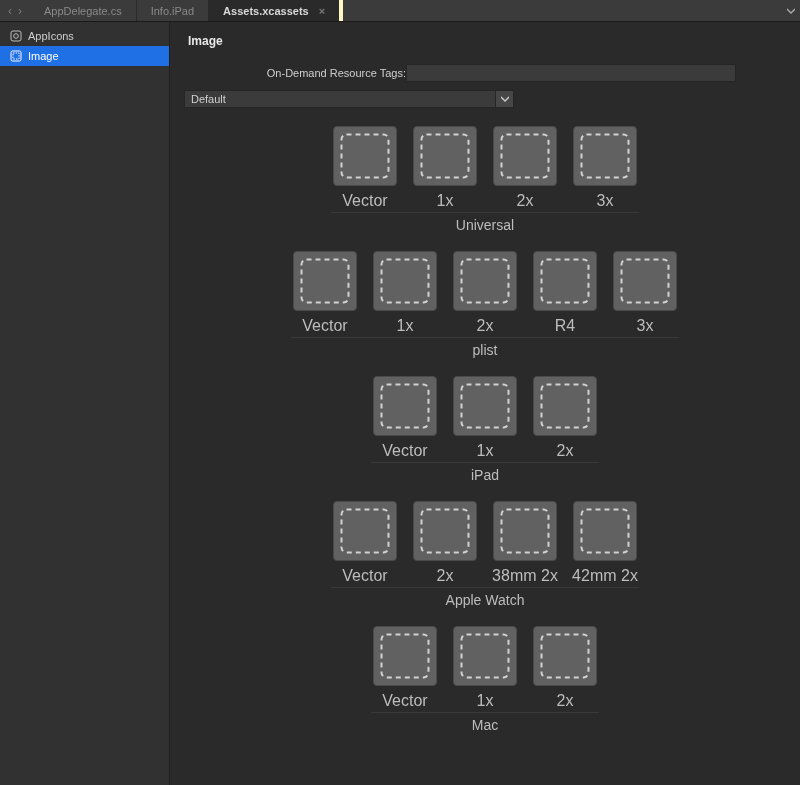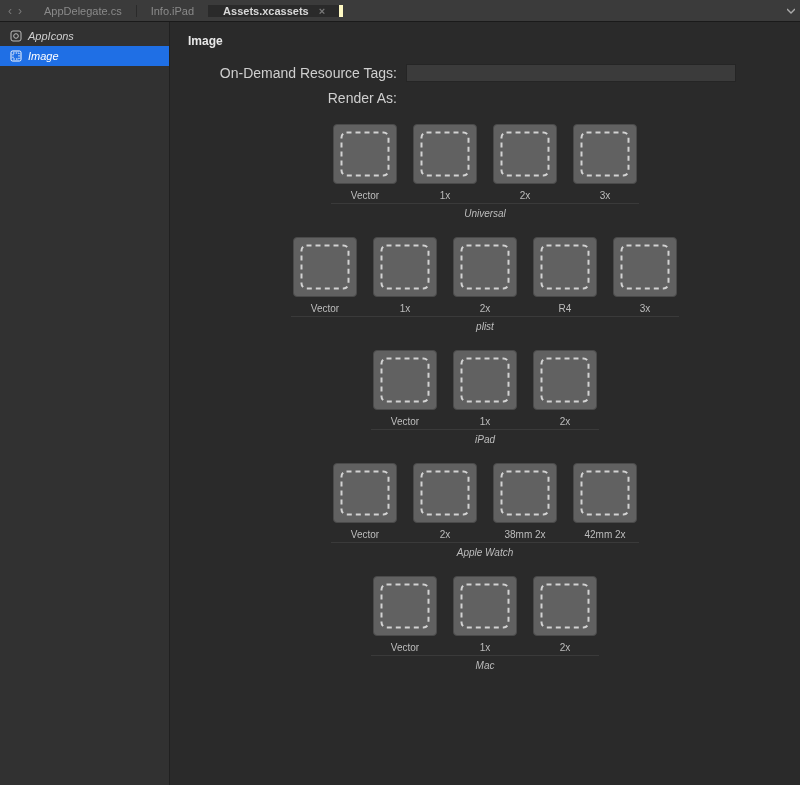--- a/index.html
+++ b/index.html
@@ -63,21 +63,20 @@
     border-right: 1px solid #202020;
     padding-top: 4px;
   }
   .side-item {
     display: flex; align-items: center;
     height: 20px;
     padding: 0 10px;
     gap: 6px;
     font-size: 11px;
     color: #cfcfcf;
-    font-style: italic;
   }
   .side-item.selected {
     background: #1f6fe5;
     color: #ffffff;
   }
   .side-icon {
     width: 12px; height: 12px;
     display:inline-flex; align-items:center; justify-content:center;
   }
 
@@ -96,23 +95,23 @@
   }
 
   .form-row {
     display: flex;
     align-items: center;
     margin-bottom: 8px;
   }
   .form-label {
     width: 222px;
     text-align: right;
-    padding-right: 9px;
+    padding-right: 0;
     color: #cfcfcf;
-    font-size: 14px;
+    font-size: 11px;
   }
   .form-field {
     background: #3b3b3b;
     border: 1px solid #252525;
     height: 18px;
     width: 330px;
     display:flex; align-items:center;
     padding: 0 6px;
     color:#cfcfcf;
     font-size:11px;
@@ -138,47 +137,46 @@
   .slot {
     width: 64px; height: 60px;
     background: #616161;
     border: 1px solid #4a4a4a;
     border-radius: 4px;
     display:flex; align-items:center; justify-content:center;
   }
   .slot svg { display:block; }
   .slot-label {
     margin-top: 6px;
-    font-size: 10px;
+    font-size: 16px;
     color: #bdbdbd;
     text-align:center;
   }
   .labels-row {
     display:flex; gap:12px; justify-content:center;
     border-bottom: 1px solid #3a3a3a;
     padding-bottom: 2px;
     margin-top:4px;
   }
   .labels-row .slot-label { width:68px; margin-top:2px; }
   .group-label {
     margin-top: 4px;
-    font-size: 10px;
+    font-size: 14px;
     color: #bdbdbd;
-    font-style: italic;
   }
 </style>
 </head>
 <body>
 
 <div class="tabbar">
   <div class="nav-arrows">
     <span>‹</span>
     <span>›</span>
   </div>
-  <div id="tabs-mount" style="display: flex; align-items: center;">
+  <div id="tabs-mount" style="display: flex;">
       <div class="tab">
         <span>AppDelegate.cs</span>
       </div>
       <div class="tab">
         <span>Info.iPad</span>
       </div>
       <div class="tab active">
         <span>Assets.xcassets</span>
         <span class="close">×</span>
       </div>
@@ -216,21 +214,28 @@
 
   <div class="main">
     <div class="main-title">Image</div>
 
     <div class="form-row">
       <div class="form-label">On-Demand Resource Tags:</div>
       <div class="form-field"></div>
     </div>
 
     <div class="form-row">
-      <div class="form-label">Render As:</div>
+      <div class="form-field form-select">
+        <span>Default</span>
+        <div class="chev">
+          <svg width="8" height="8" viewBox="0 0 8 8">
+              <path d="M0 2 L4 6 L8 2" fill="none" stroke="#ccc" stroke-width="1.4"></path>
+            </svg>
+        </div>
+      </div>
     </div>
 
     <div id="groups-mount">
         <div class="group">
           <div class="slot-row">
             <div class="slot-col">
               <div class="slot">
                 <svg width="50" height="46" viewBox="0 0 50 46">
                   <rect x="1.5" y="1.5" width="47" height="43" rx="5" ry="5" fill="none" stroke="#d2d2d2" stroke-width="2" stroke-dasharray="5 4"></rect>
                 </svg>

